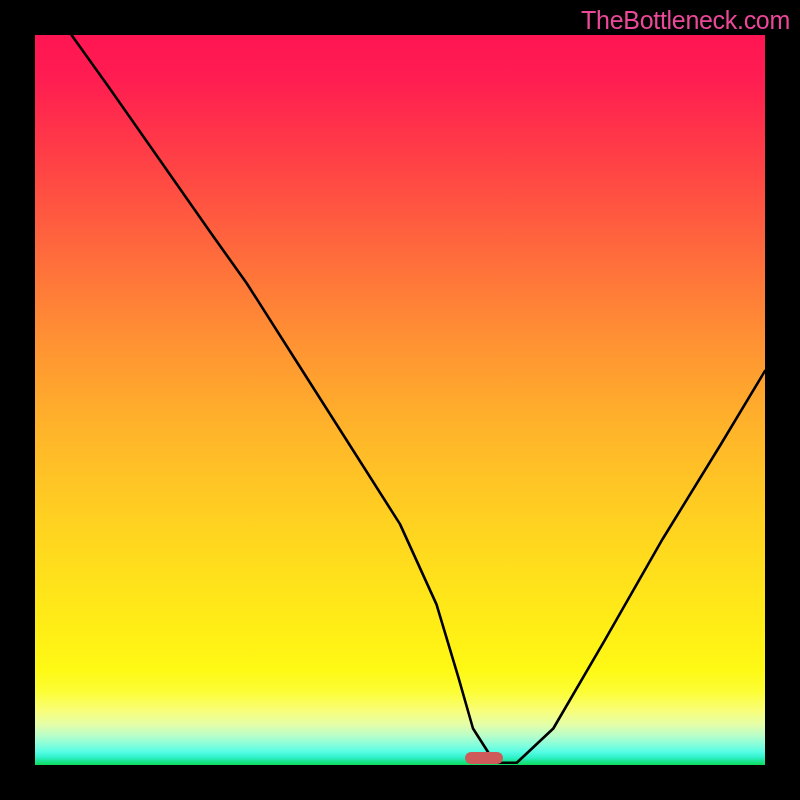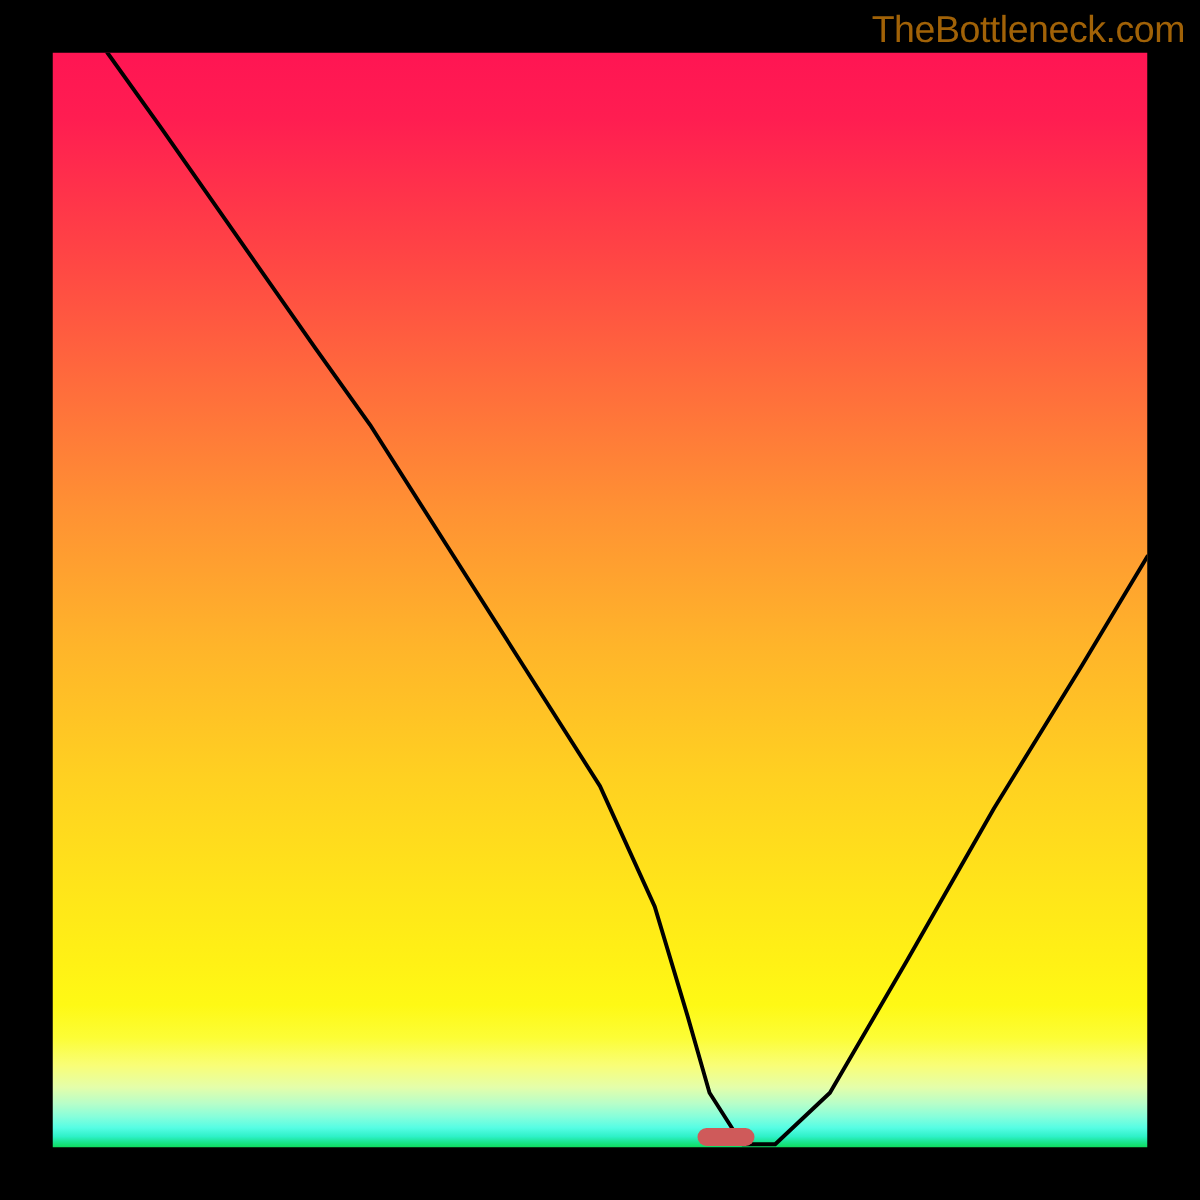--- a/index.html
+++ b/index.html
@@ -62,21 +62,21 @@
     height: 12px;
     border-radius: 6px;
     background: #cf5a5a;
     bottom: 1px;
     transform: translateX(-50%);
   }
   .attribution {
     position: absolute;
     top: 6px;
     right: 10px;
-    color: #a16207;
+    color: #ec4899;
     font-size: 25px;
     font-weight: 500;
     letter-spacing: -0.3px;
     user-select: none;
   }
 </style>
 </head>
 <body>
 
 <div class="canvas">

